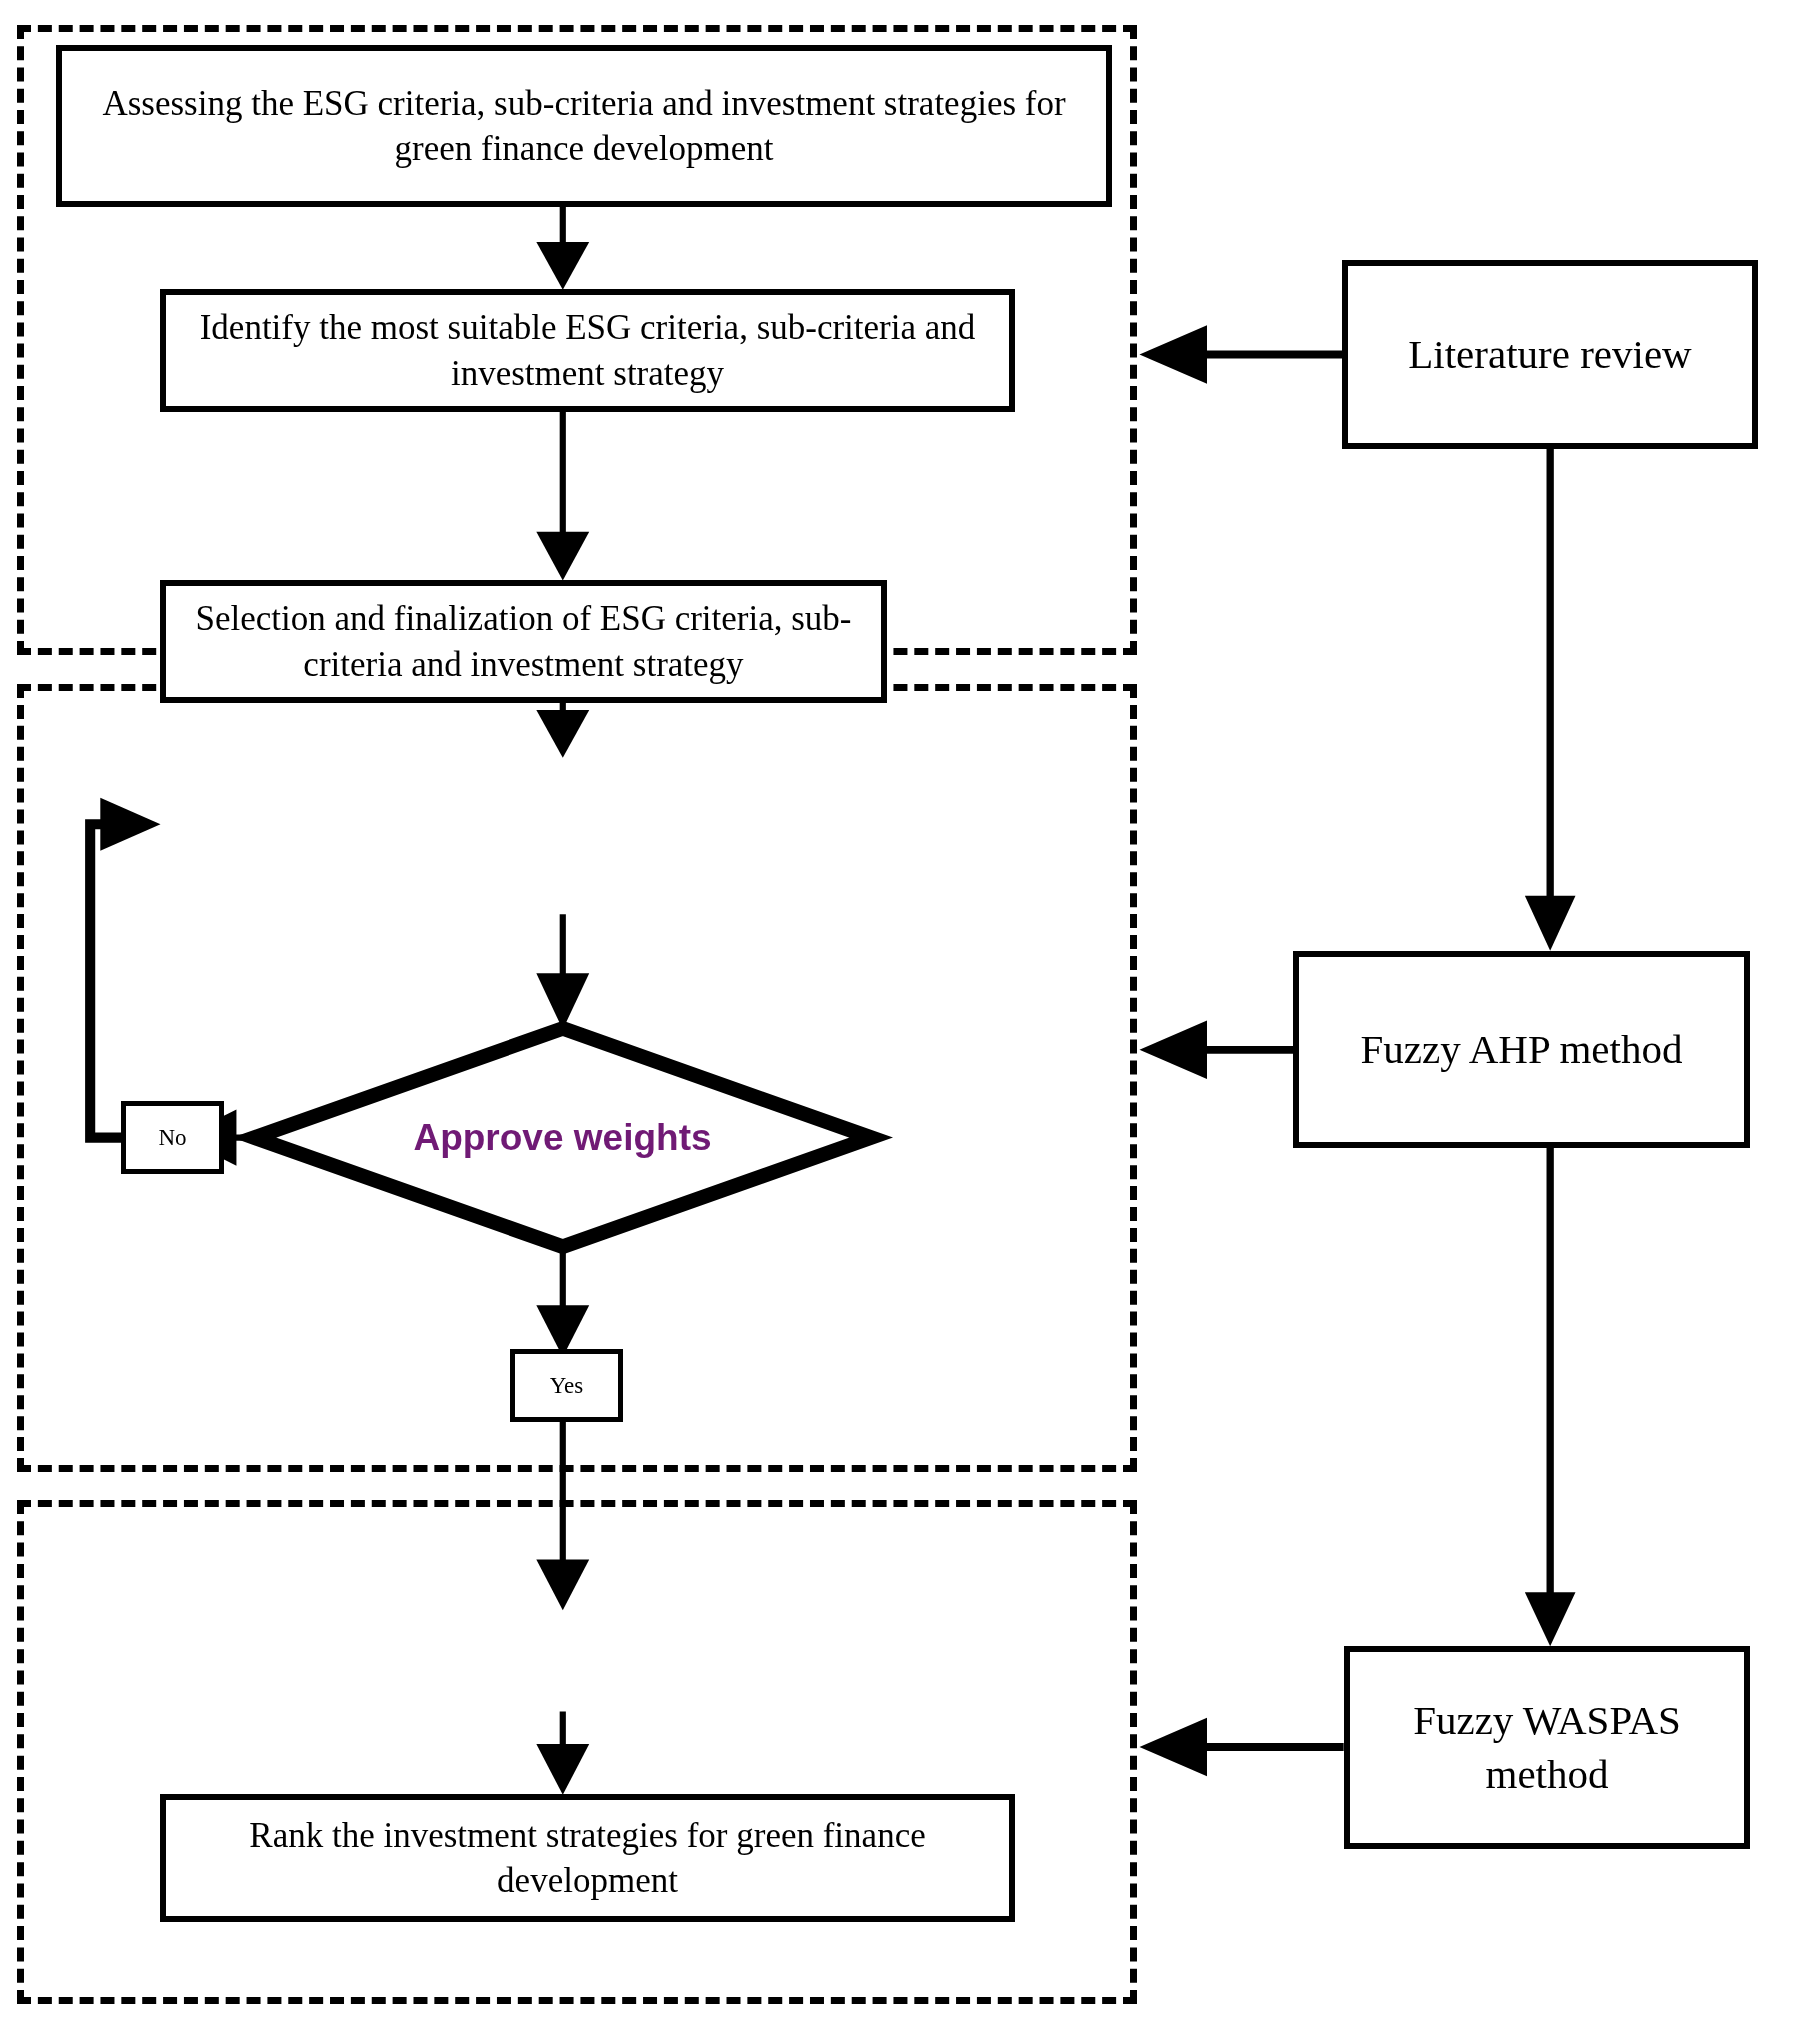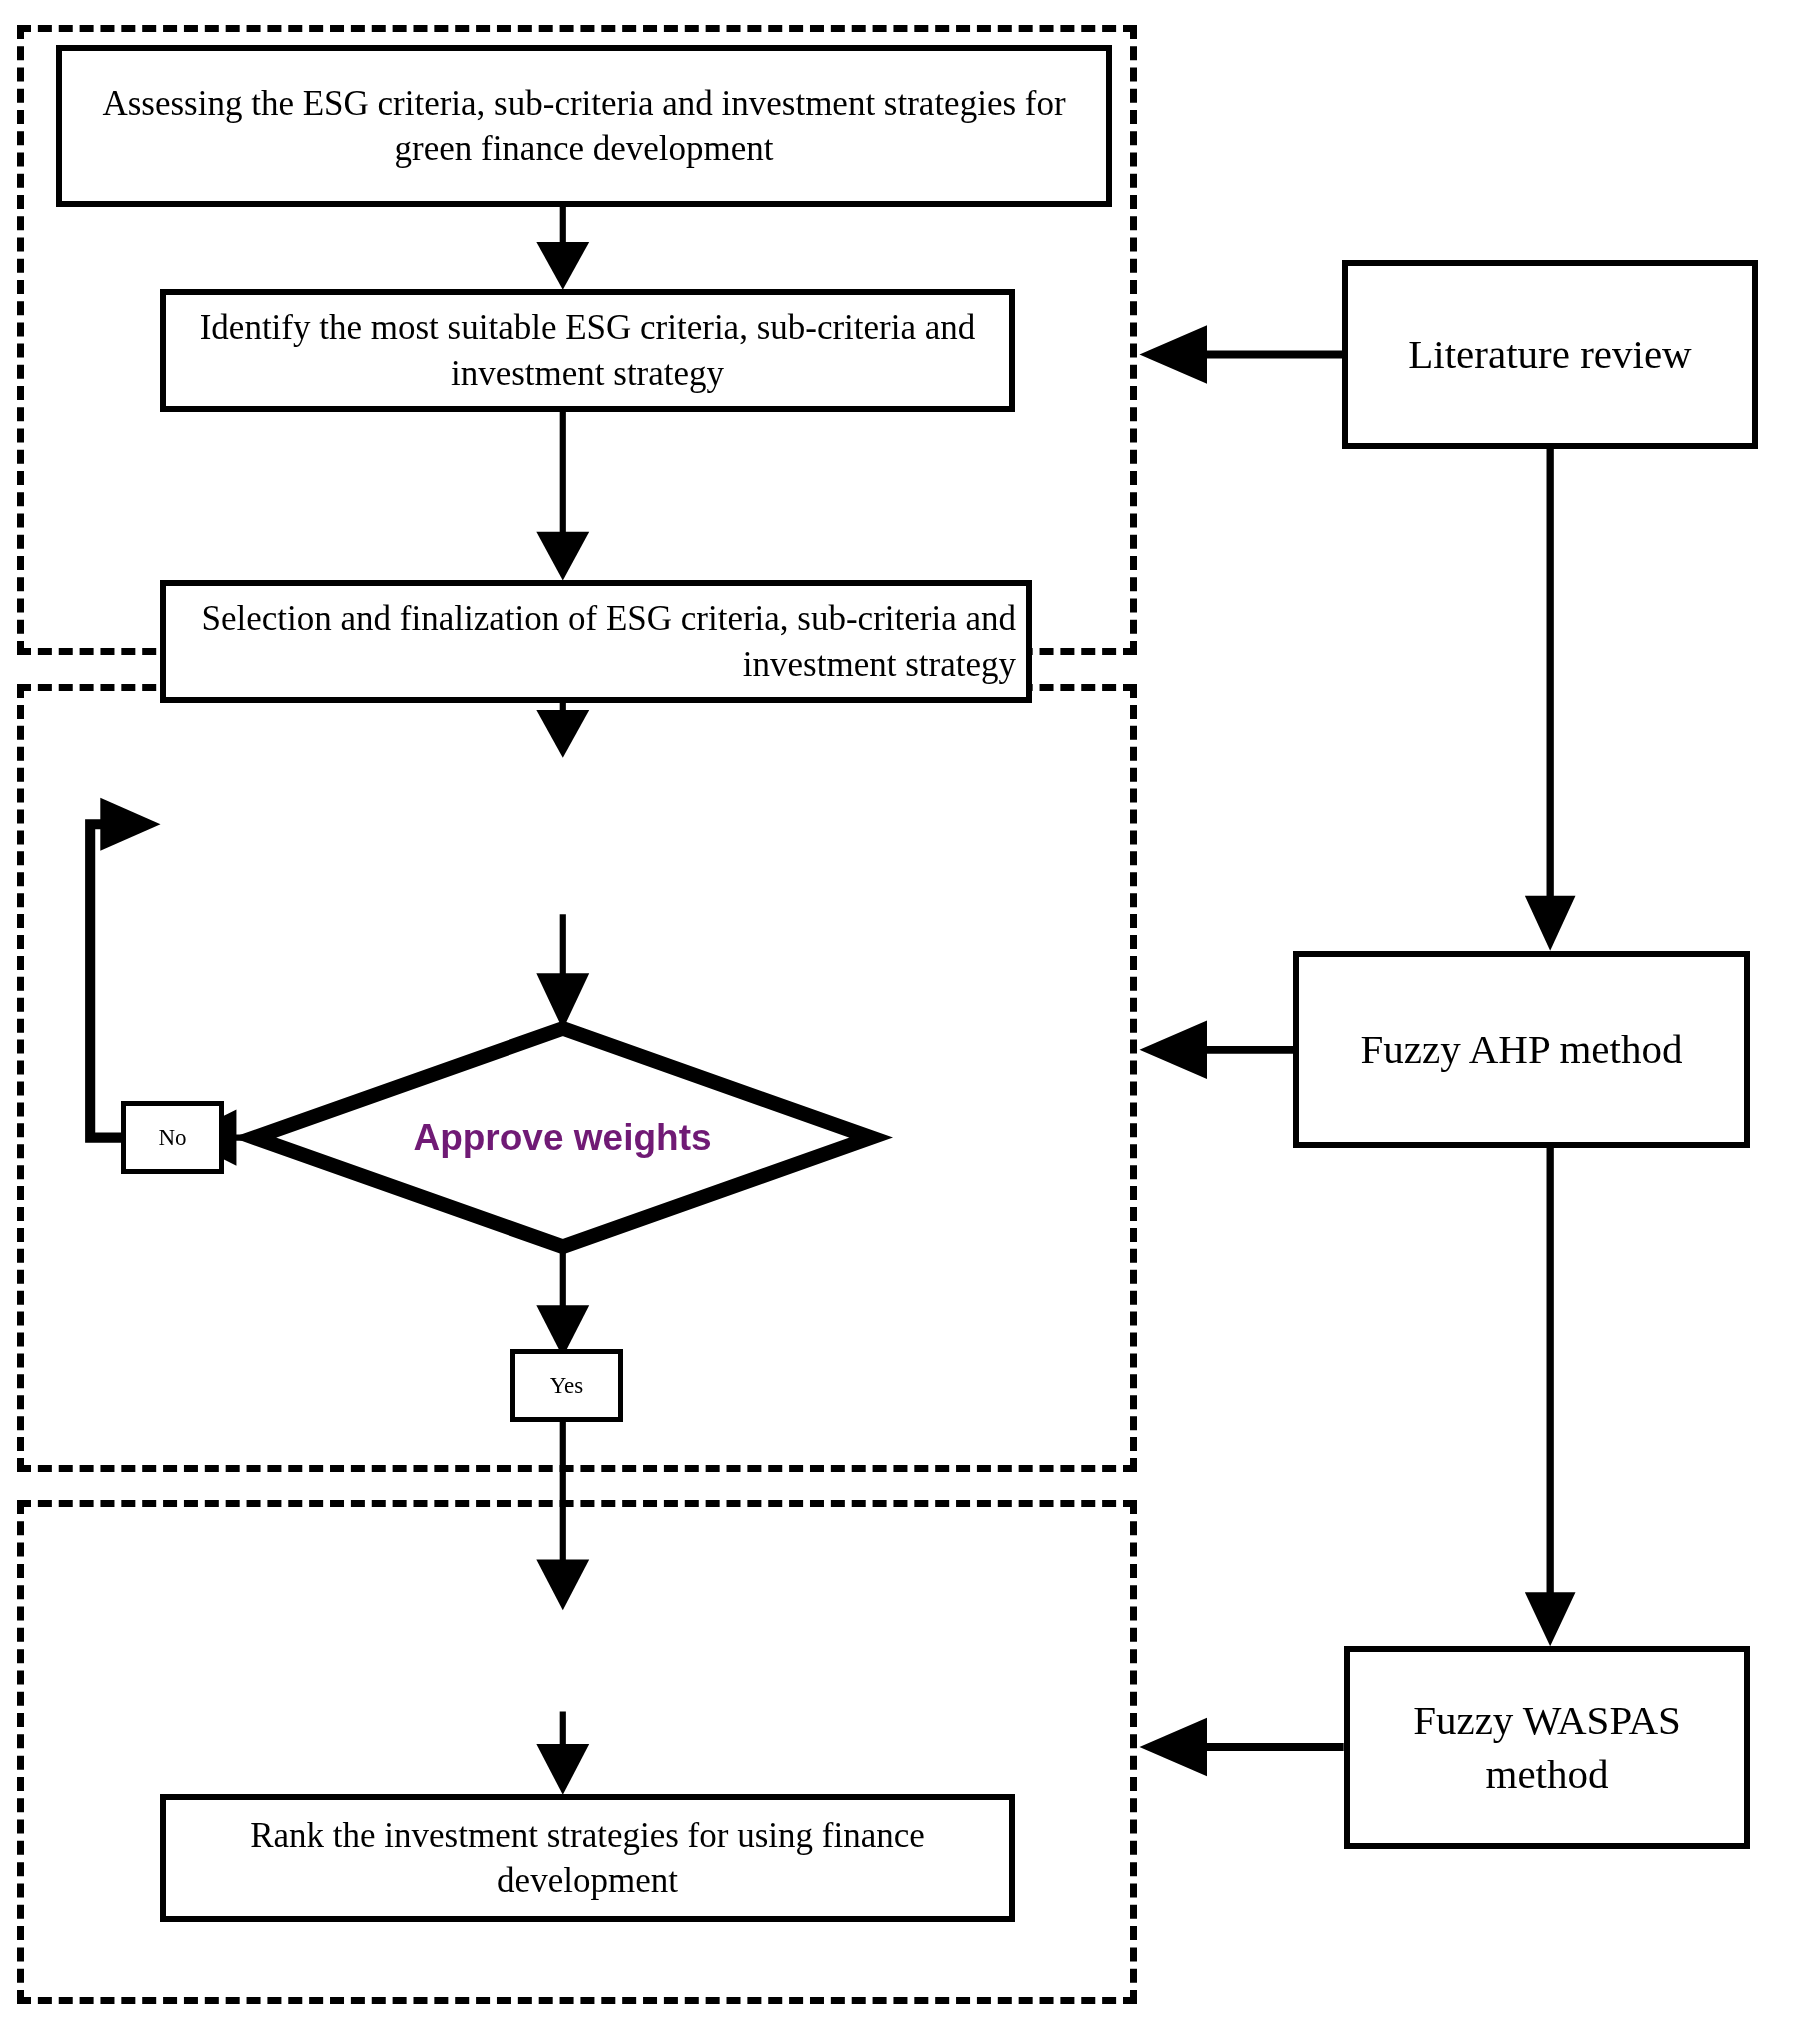--- a/index.html
+++ b/index.html
@@ -161,40 +161,40 @@
   <div class="dashed-group" style="left:17px; top:1500px; width:1120px; height:504px;"></div>
 
   <div class="node proc-main" style="left:56px; top:45px; width:1056px; height:162px;">
     <span class="txt">Assessing the ESG criteria, sub-criteria and investment strategies for green finance development</span>
   </div>
 
   <div class="node proc-main" style="left:160px; top:289px; width:855px; height:123px;">
     <span class="txt">Identify the most suitable ESG criteria, sub-criteria and investment strategy</span>
   </div>
 
-  <div class="node proc-main" style="left:160px; top:580px; width:872px; height:123px;text-align:right;">
+  <div class="node proc-main" style="left:160px; top:580px; width:727px; height:123px;">
     <span class="txt">Selection and finalization of ESG criteria, sub-criteria and investment strategy</span>
   </div>
 
 
   <div class="decision-label" style="left:343px; top:1103px; width:439px; height:70px;">
     <span>Approve weights</span>
   </div>
 
   <div class="node tag-box" style="left:121px; top:1101px; width:103px; height:73px;">
     <span class="txt">No</span>
   </div>
 
   <div class="node tag-box" style="left:510px; top:1349px; width:113px; height:73px;">
     <span class="txt">Yes</span>
   </div>
 
 
   <div class="node proc-main" style="left:160px; top:1794px; width:855px; height:128px;">
-    <span class="txt">Rank the investment strategies for using finance development</span>
+    <span class="txt">Rank the investment strategies for green finance development</span>
   </div>
 
   <div class="node proc-right" style="left:1342px; top:260px; width:416px; height:189px;">
     <span class="txt">Literature review</span>
   </div>
 
   <div class="node proc-right" style="left:1293px; top:951px; width:457px; height:197px;">
     <span class="txt">Fuzzy AHP method</span>
   </div>
 

